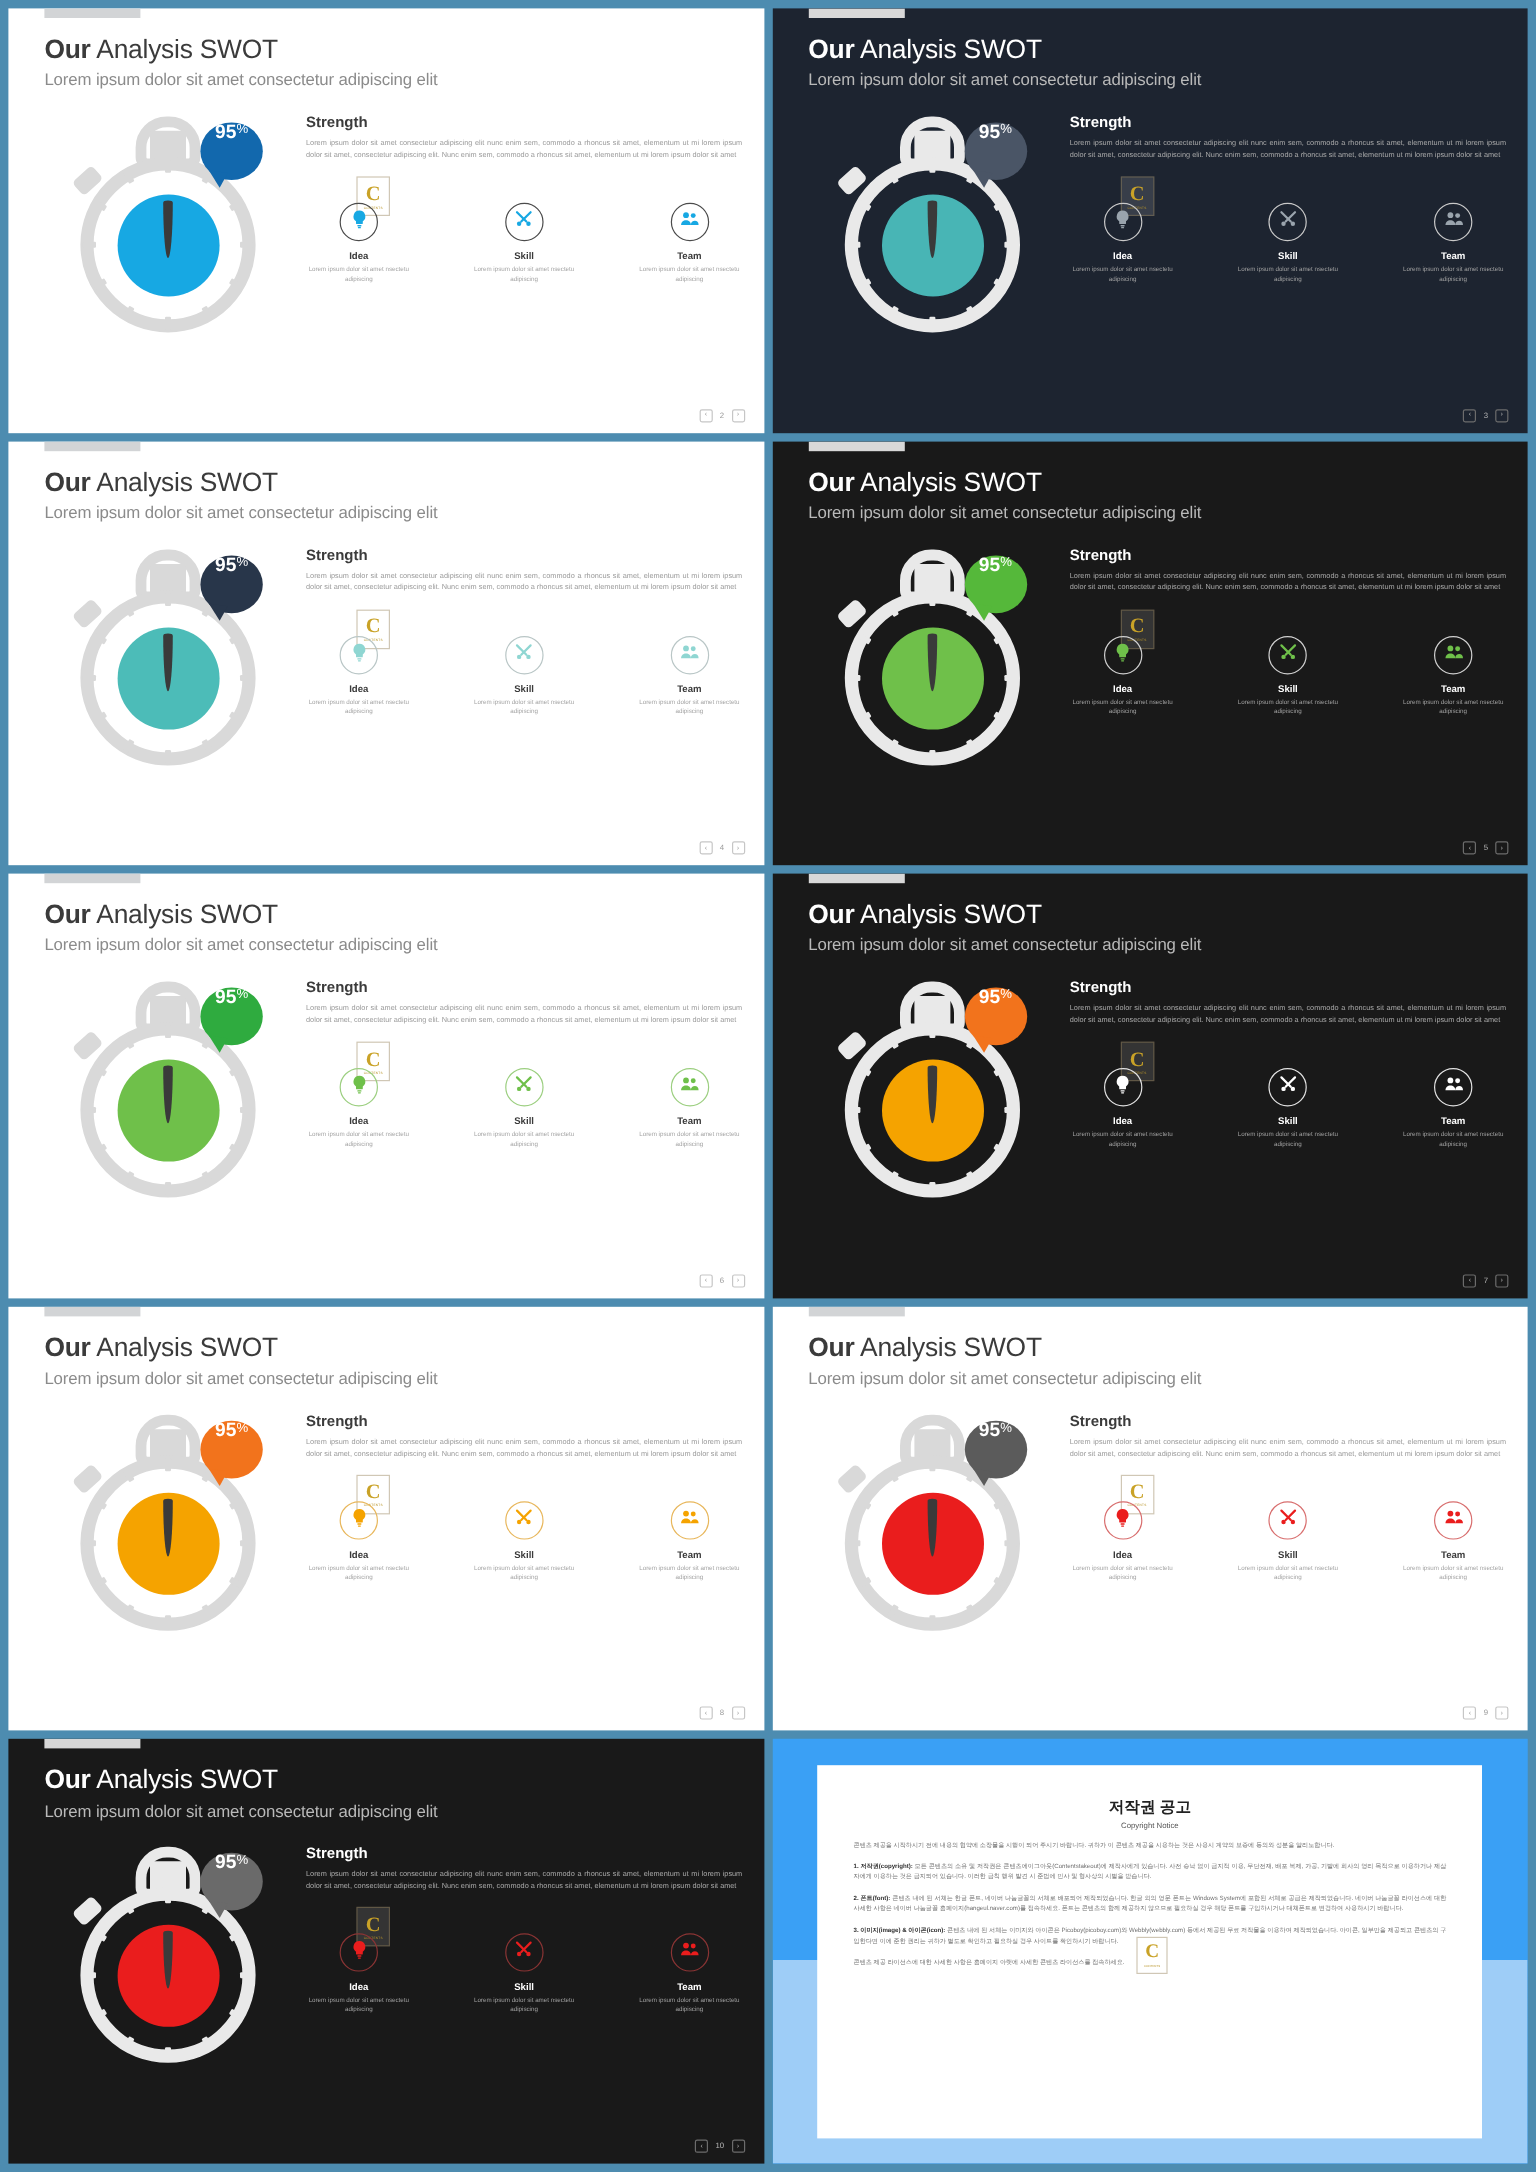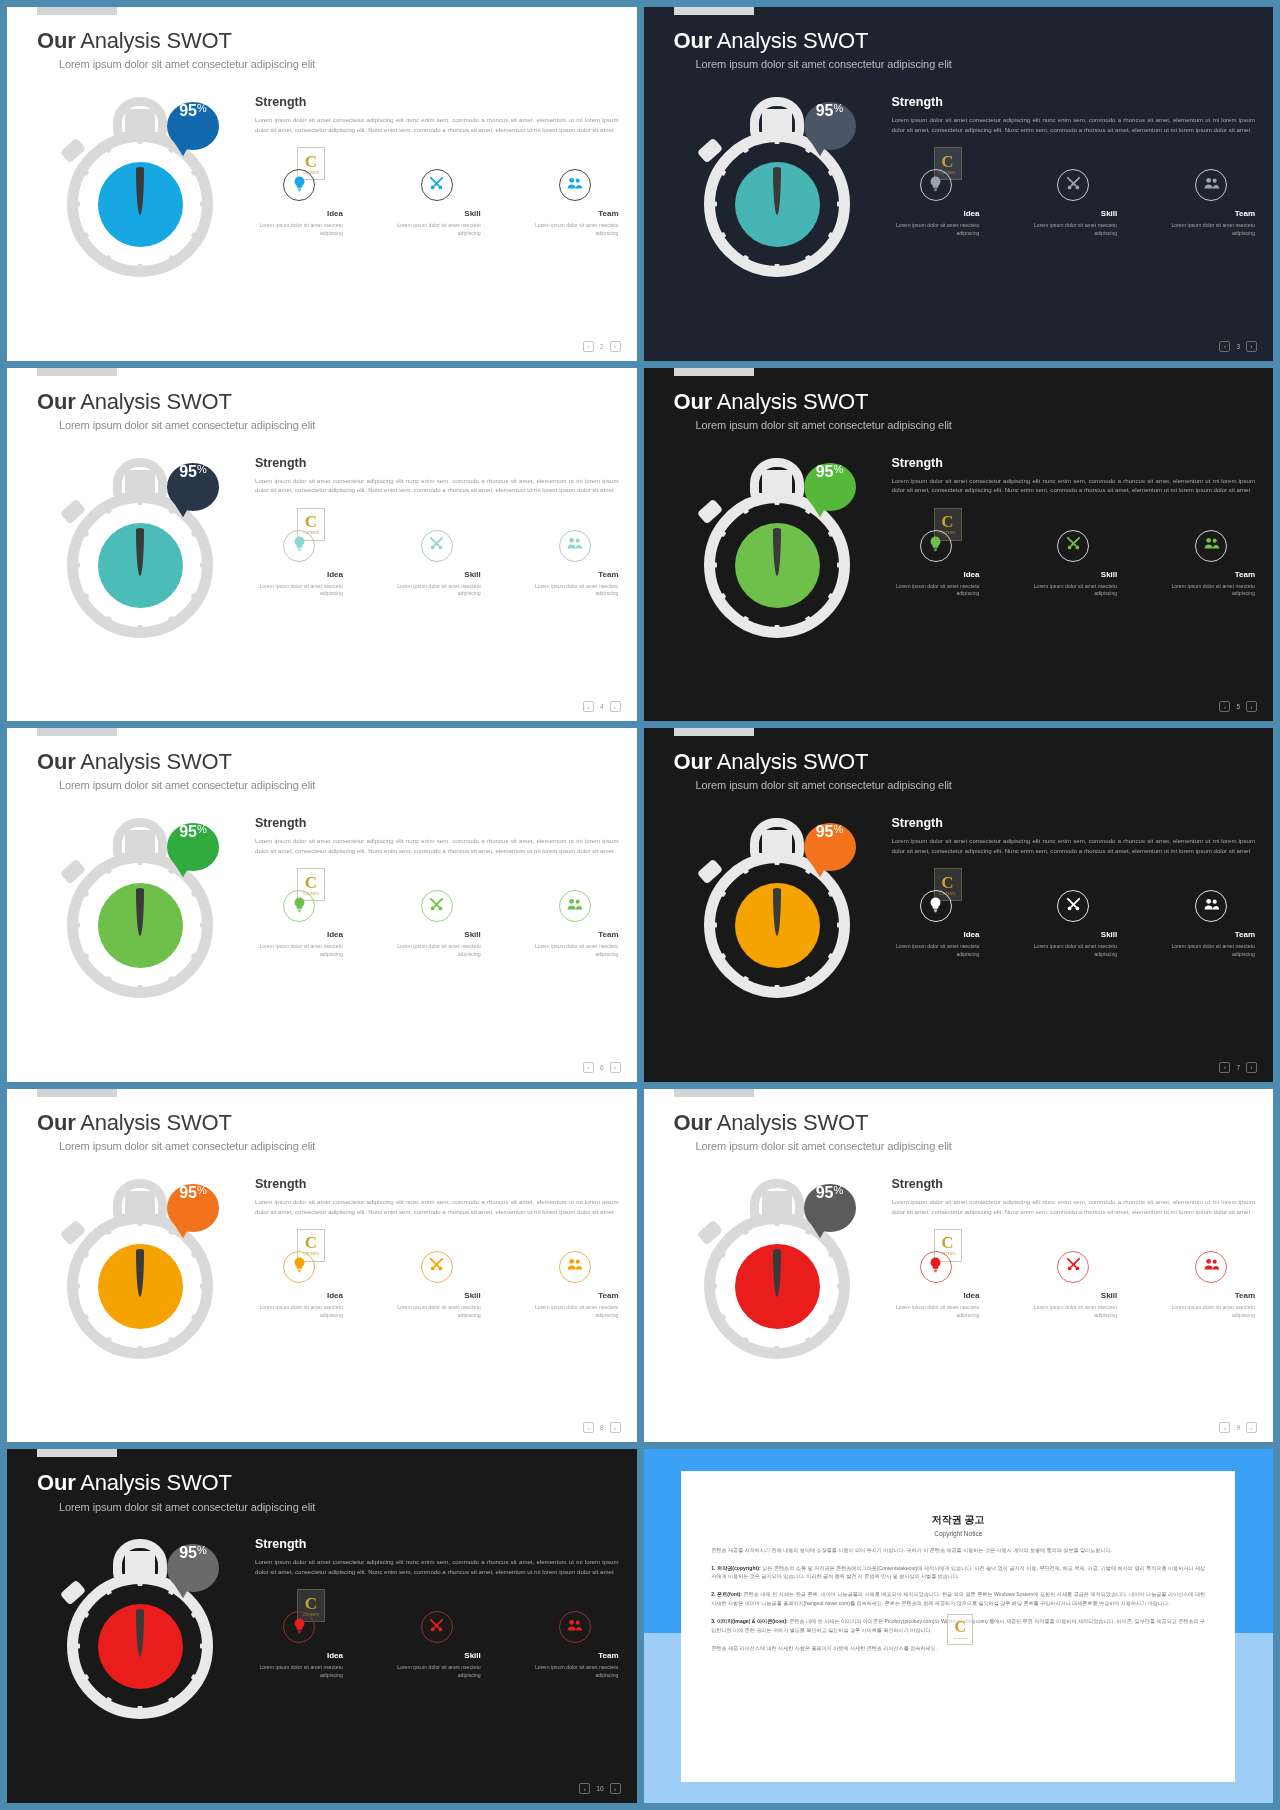--- a/index.html
+++ b/index.html
@@ -35,23 +35,22 @@
   .dark .toptab, .black .toptab{ background:#d8d8d8; }
 
   
   .hdr{ position:absolute; top:22px; left:30px; }
   .hdr h1{
     font-size:22px; font-weight:400; color:#3b3b3b;
     letter-spacing:-0.2px; line-height:1.1; white-space:nowrap;
   }
   .hdr h1 b{ font-weight:700; }
   .hdr p{
-    margin-top:5px; font-size:11px; color:#8b8b8b; letter-spacing:-0.1px;
+    margin-top:5px; font-size:14px; color:#8b8b8b; letter-spacing:-0.1px;
     white-space:nowrap;
-    margin-left:22px;
   }
   .dark .hdr h1, .black .hdr h1{ color:#ffffff; }
   .dark .hdr p,  .black .hdr p { color:#b9b9b9; }
 
   
   .watch{
     position:absolute; left:48px; top:88px;
     width:170px; height:180px;
   }
   .w-crown{
@@ -119,21 +118,21 @@
     text-align:justify;
   }
   .dark .right h2, .black .right h2{ color:#ffffff; }
   .dark .right .body, .black .right .body{ color:#a9a9a9; }
 
   
   .feats{
     position:absolute; left:248px; top:162px; right:18px;
     display:flex; justify-content:space-between;
   }
-  .feat{ width:88px; text-align:right; }
+  .feat{ width:88px; text-align:center; }
   .fcircle{
     width:32px; height:32px; border-radius:50%;
     border:1.6px solid #4b4b4b; margin:0 auto;
     display:flex; align-items:center; justify-content:center;
   }
   .fcircle svg{ width:17px; height:17px; }
   .dark .fcircle, .black .fcircle{ border-color:#c9c9c9; }
   .feat .ftitle{
     margin-top:8px; font-size:8px; font-weight:700; color:#3b3b3b;
   }
@@ -179,21 +178,21 @@
     overflow:hidden;
   }
   .cpaper{
     position:relative;
     width:88%; height:88%;
     background:#ffffff;
     padding:26px 30px;
     overflow:hidden;
   }
   .cpaper h3{
-    text-align:center; font-size:10px; font-weight:700; color:#222;margin-top:16px;
+    text-align:center; font-size:13px; font-weight:700; color:#222;
   }
   .cpaper .sub{
     text-align:center; font-size:6.5px; color:#555; margin-top:3px;
   }
   .cpaper p{
     font-size:5.1px; line-height:1.75; color:#6f6f6f;
     margin-top:9px; text-align:justify;
   }
   .cpaper p b{ color:#2d2d2d; }
   .cwmark{

